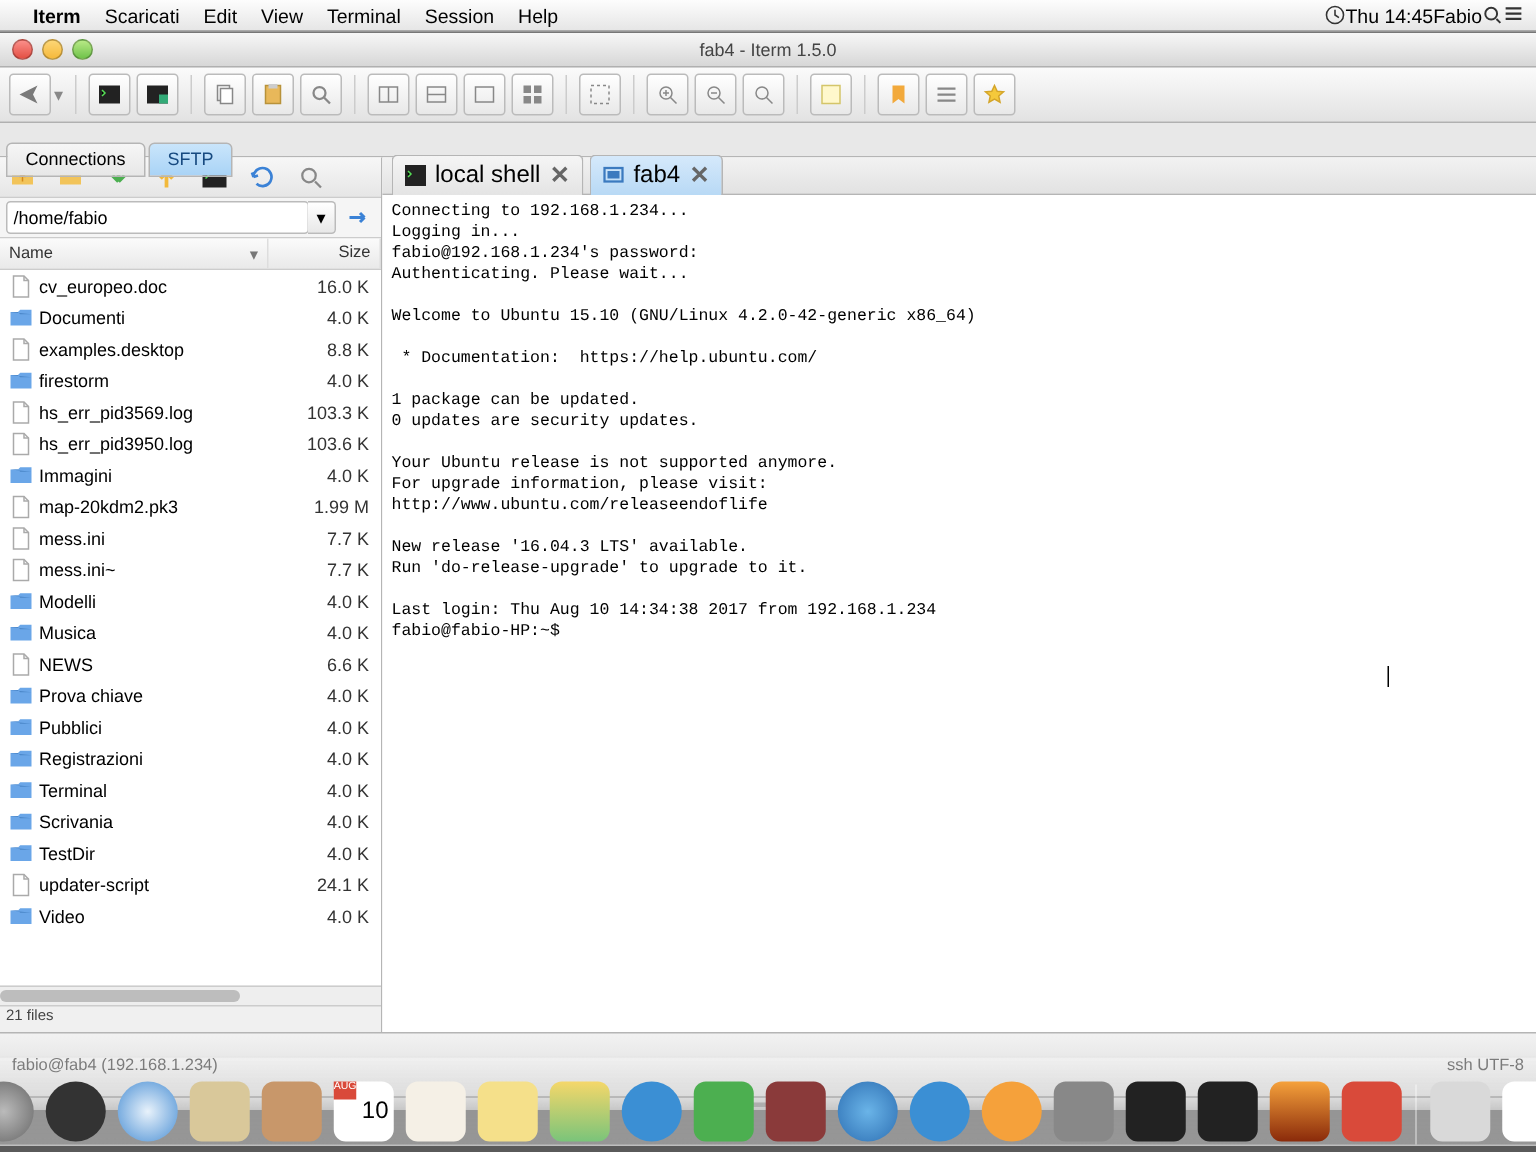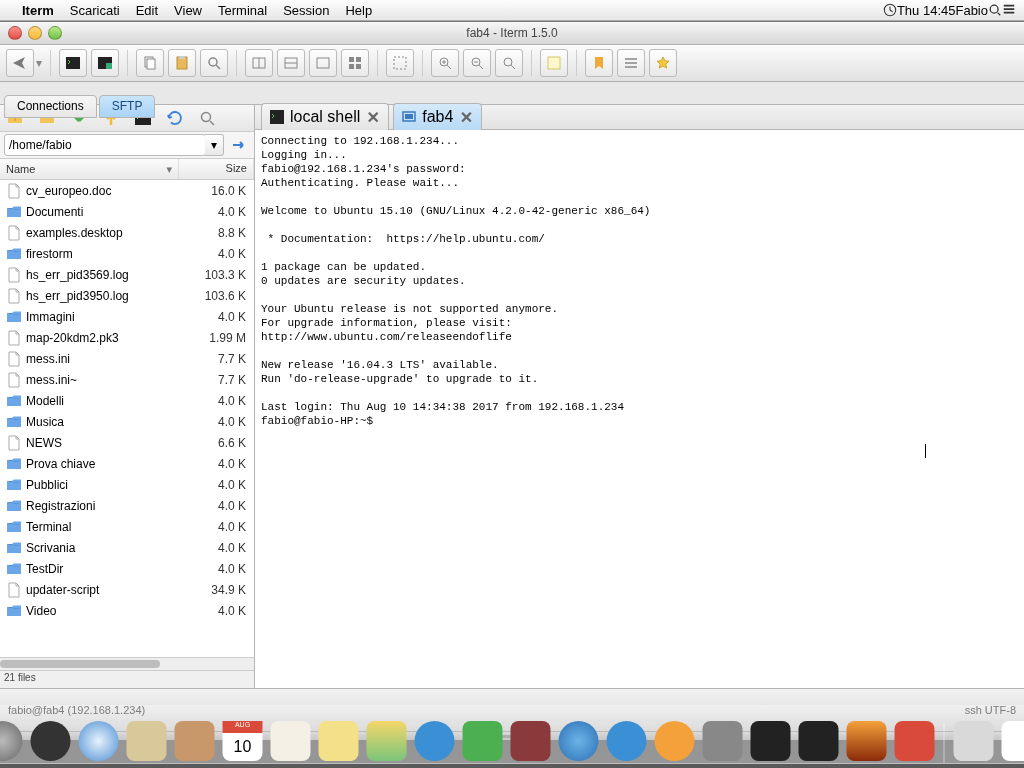--- a/index.html
+++ b/index.html
@@ -446,21 +446,21 @@
             </svg>
             <span class="fn">TestDir</span>
             <span class="fs">4.0 K</span>
           </div>
           <div class="frow">
             <svg class="fi" viewBox="0 0 16 16">
               <path d="M3 1h7l3 3v11H3z" fill="#fff" stroke="#aaa"></path>
               <path d="M10 1v3h3" fill="none" stroke="#aaa"></path>
             </svg>
             <span class="fn">updater-script</span>
-            <span class="fs">34.9 K</span>
+            <span class="fs">24.1 K</span>
           </div>
           <div class="frow">
             <svg class="fi" viewBox="0 0 16 16">
               <path d="M1 4h5l1.5-1.5H15V13H1z" fill="#6aa6e8"></path>
               <path d="M1 4h5l1.5 1.5H15" fill="#4a86c8"></path>
             </svg>
             <span class="fn">Video</span>
             <span class="fs">4.0 K</span>
           </div>
         </div>
@@ -537,21 +537,21 @@
   <div class="dockitem">
       <div class="sq" style="background:radial-gradient(circle,#e8f2fb,#4a8fd4);border-radius:50%"></div>
     </div>
   <div class="dockitem">
       <div class="sq" style="background:#d9c89a"></div>
     </div>
   <div class="dockitem">
       <div class="sq" style="background:#c8976a"></div>
     </div>
   <div class="dockitem">
-      <div class="sq" style="background:#fff;display:flex;flex-direction:column">
+      <div class="sq" style="background:#fff;display:flex;flex-direction:row">
         <div style="height:30%;background:#d94a3a;color:#fff;font-size:7px;text-align:center">AUG</div>
         <div style="flex:1;display:flex;align-items:center;justify-content:center;font-size:16px">10</div>
       </div>
     </div>
   <div class="dockitem">
       <div class="sq" style="background:#f5f0e6"></div>
     </div>
   <div class="dockitem">
       <div class="sq" style="background:#f5e08a"></div>
     </div>

